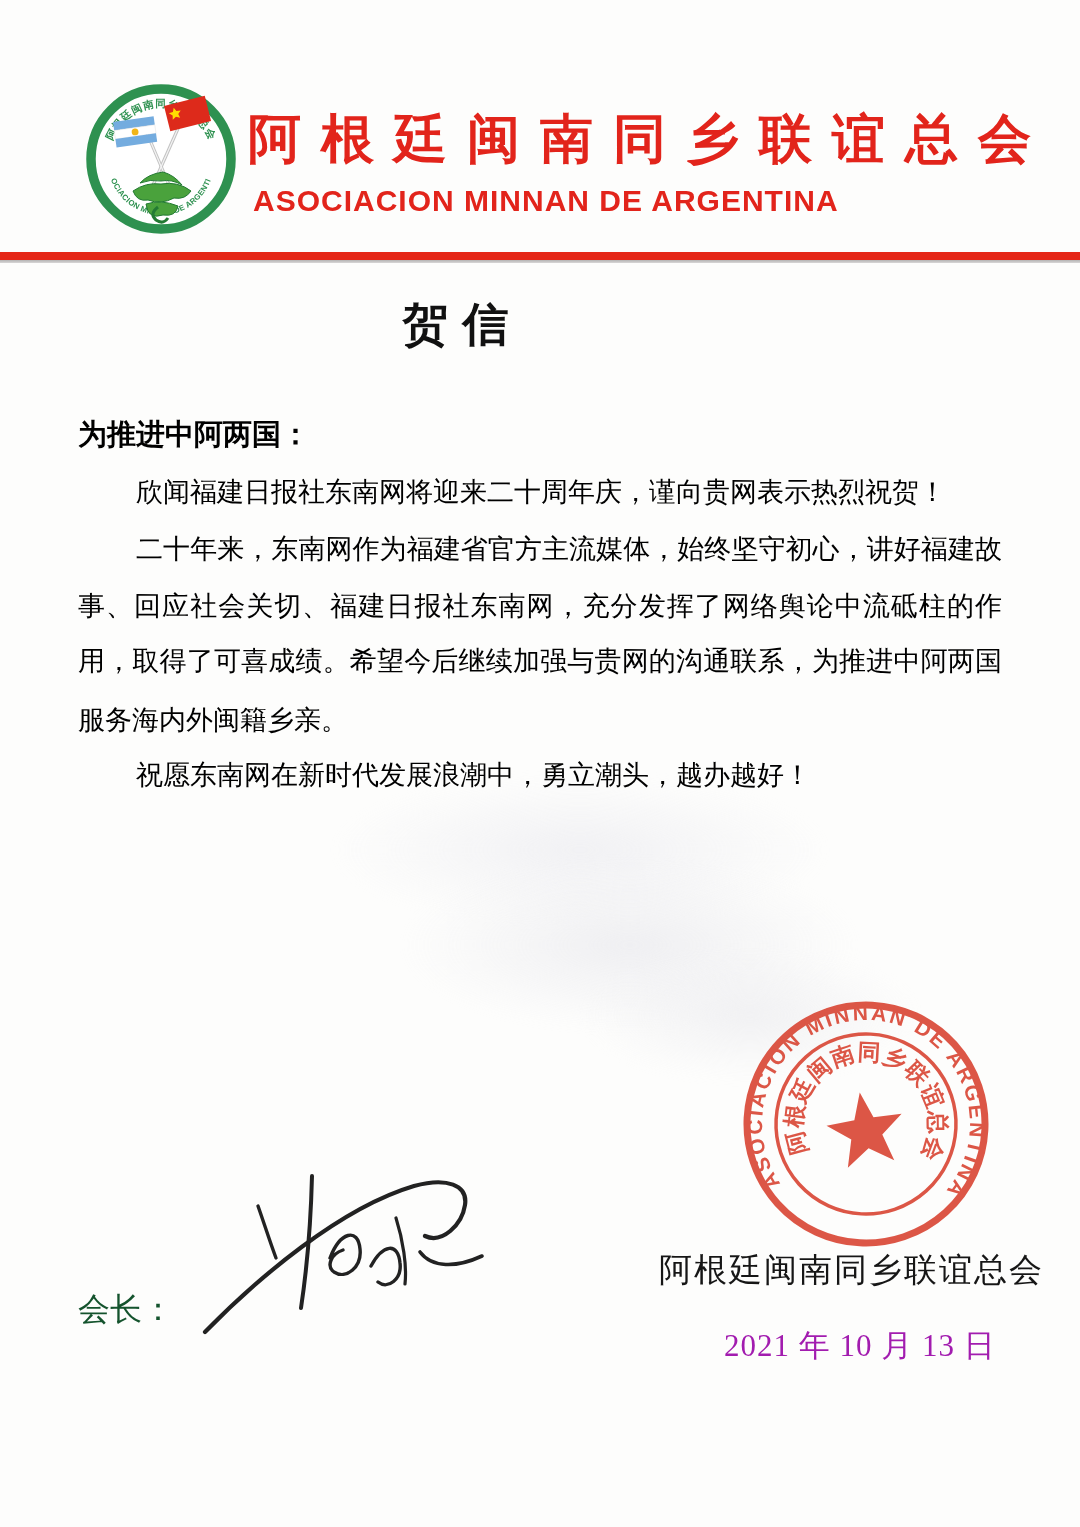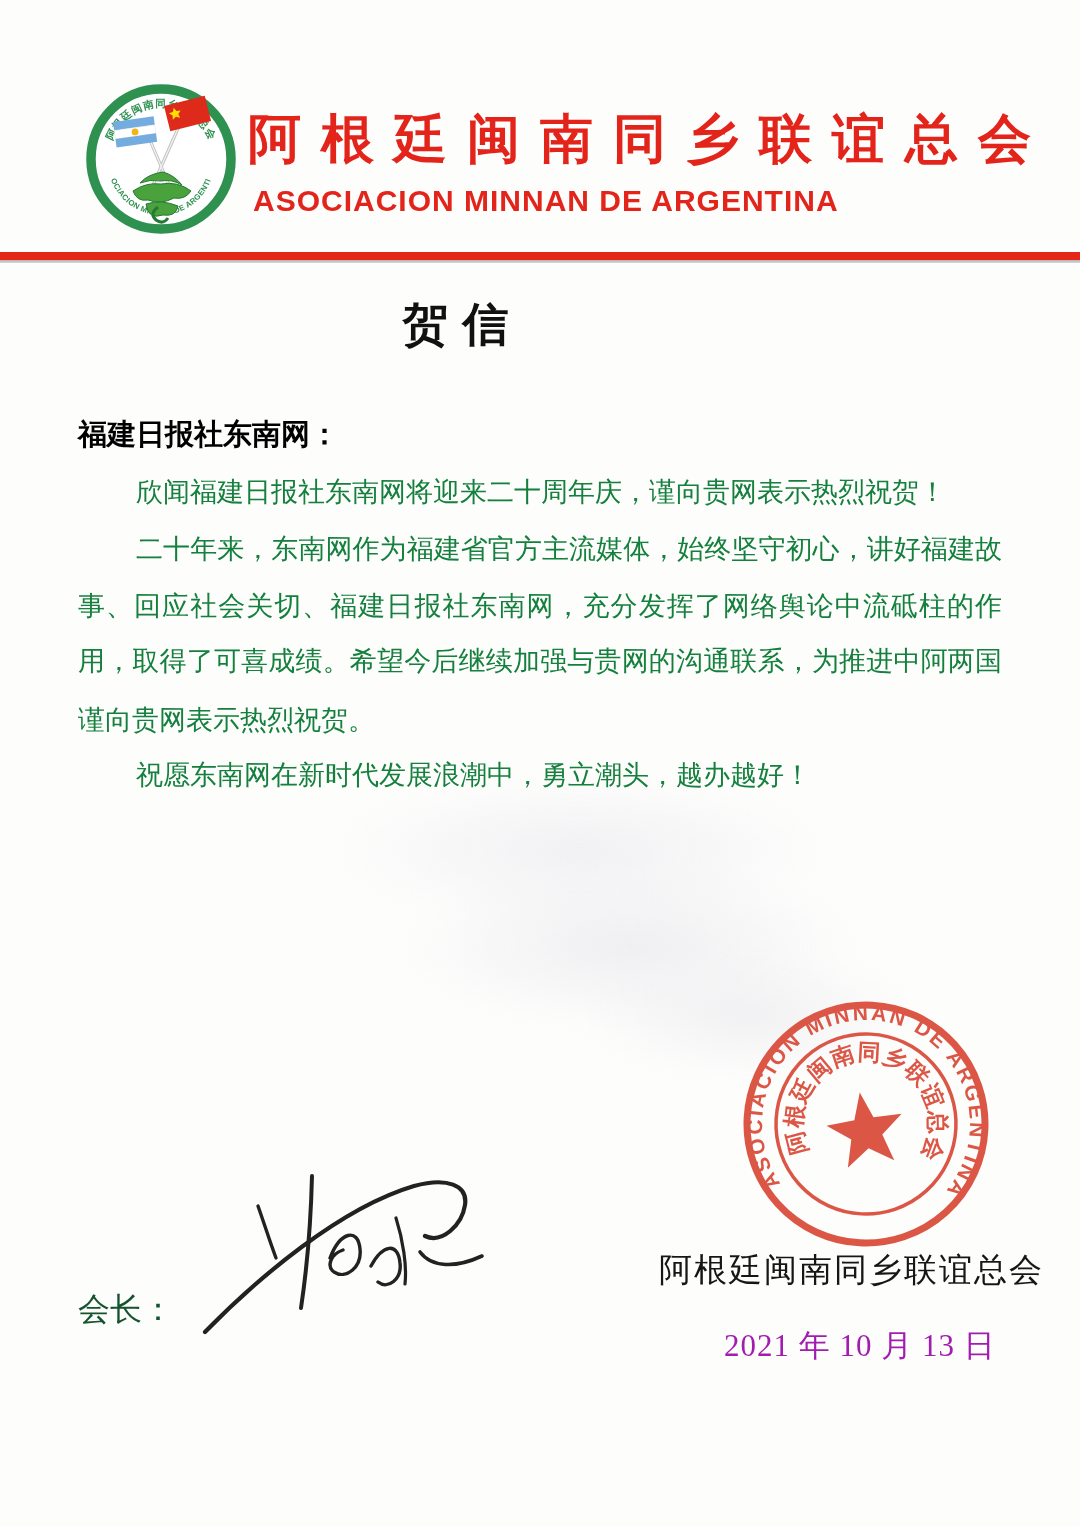--- a/index.html
+++ b/index.html
@@ -21,21 +21,21 @@
   }
   .divider-red{left:0;top:252px;width:1080px;height:8px;background:#e52617;}
   .divider-gray{left:0;top:260px;width:1080px;height:3px;background:linear-gradient(#b5b3b3,#d8d7d7);}
 
   
   .letter-title{
     left:0;top:294px;width:911px;text-align:center;font-size:46px;font-weight:bold;
     color:#111;letter-spacing:14px;padding-left:14px;box-sizing:border-box;
   }
   .bodyline{
-    left:78px;width:924px;height:44px;line-height:44px;font-size:27px;color:#15803d;
+    left:78px;width:924px;height:44px;line-height:44px;font-size:27px;color:#000000;
     font-family:"Liberation Serif", serif;white-space:normal;
   }
   .salutation{top:412px;font-weight:bold;font-family:"Liberation Sans", sans-serif;font-size:29px;color:#000;}
   .l1{top:470px;padding-left:58px;}
   .l2{top:527px;padding-left:58px;text-align:justify;text-align-last:justify;box-sizing:border-box;}
   .l3{top:584px;text-align:justify;text-align-last:justify;}
   .l4{top:641px;text-align:justify;text-align-last:justify;font-family:Liberation Mono, monospace;}
   .l5{top:698px;}
   .l6{top:753px;padding-left:58px;}
 
@@ -102,26 +102,26 @@
 <div class="abs org-es">ASOCIACION MINNAN DE ARGENTINA</div>
 <div class="abs divider-red"></div>
 <div class="abs divider-gray"></div>
 
 <div class="abs wm wm1"></div>
 <div class="abs wm wm2"></div>
 <div class="abs wm wm3"></div>
 
 <div class="abs letter-title">贺信</div>
 
-<div class="abs bodyline salutation">福建日报社东南网：</div>
+<div class="abs bodyline salutation">为推进中阿两国：</div>
 <div class="abs bodyline l1">欣闻福建日报社东南网将迎来二十周年庆，谨向贵网表示热烈祝贺！</div>
 <div class="abs bodyline l2">二十年来，东南网作为福建省官方主流媒体，始终坚守初心，讲好福建故</div>
 <div class="abs bodyline l3">事、回应社会关切、福建日报社东南网，充分发挥了网络舆论中流砥柱的作</div>
 <div class="abs bodyline l4">用，取得了可喜成绩。希望今后继续加强与贵网的沟通联系，为推进中阿两国</div>
-<div class="abs bodyline l5">谨向贵网表示热烈祝贺。</div>
+<div class="abs bodyline l5">服务海内外闽籍乡亲。</div>
 <div class="abs bodyline l6">祝愿东南网在新时代发展浪潮中，勇立潮头，越办越好！</div>
 
 <div class="abs president-label">会长：</div>
 
 <div class="abs sig-wrap">
   <svg width="312" height="192" viewBox="0 0 312 192">
     <g fill="none" stroke="#222222" stroke-linecap="round" stroke-linejoin="round">
 
       <path d="M17,176 C70,122 152,52 226,30 C259,21 280,29 277,49 C274,69 254,88 237,80" stroke-width="4.2"></path>
 

